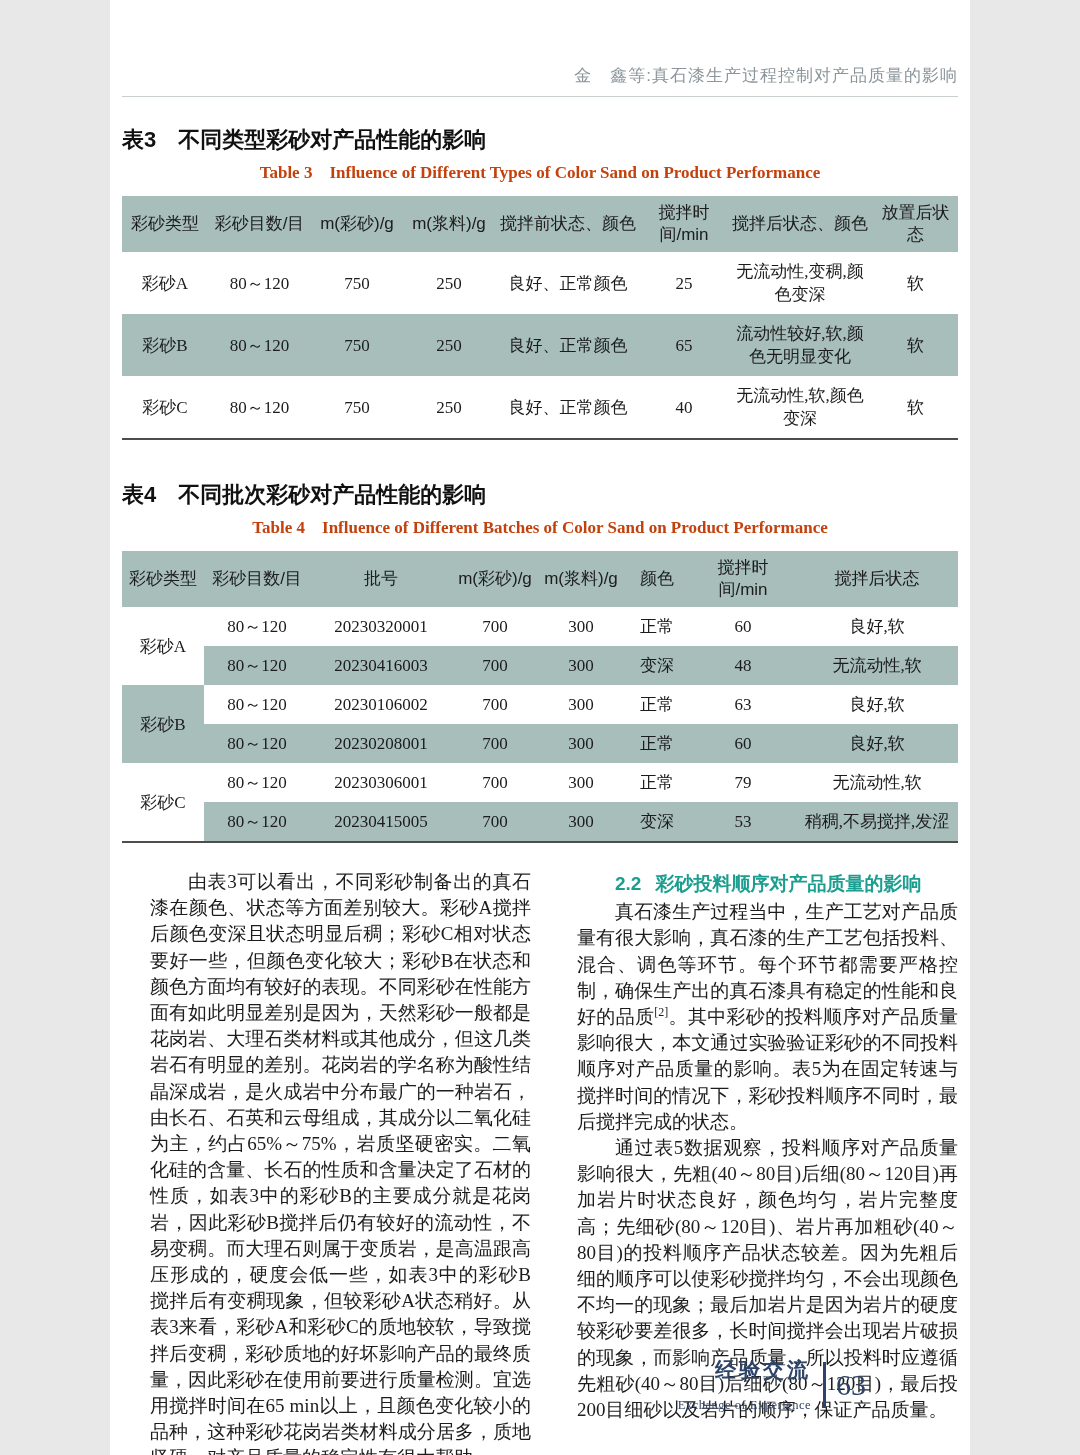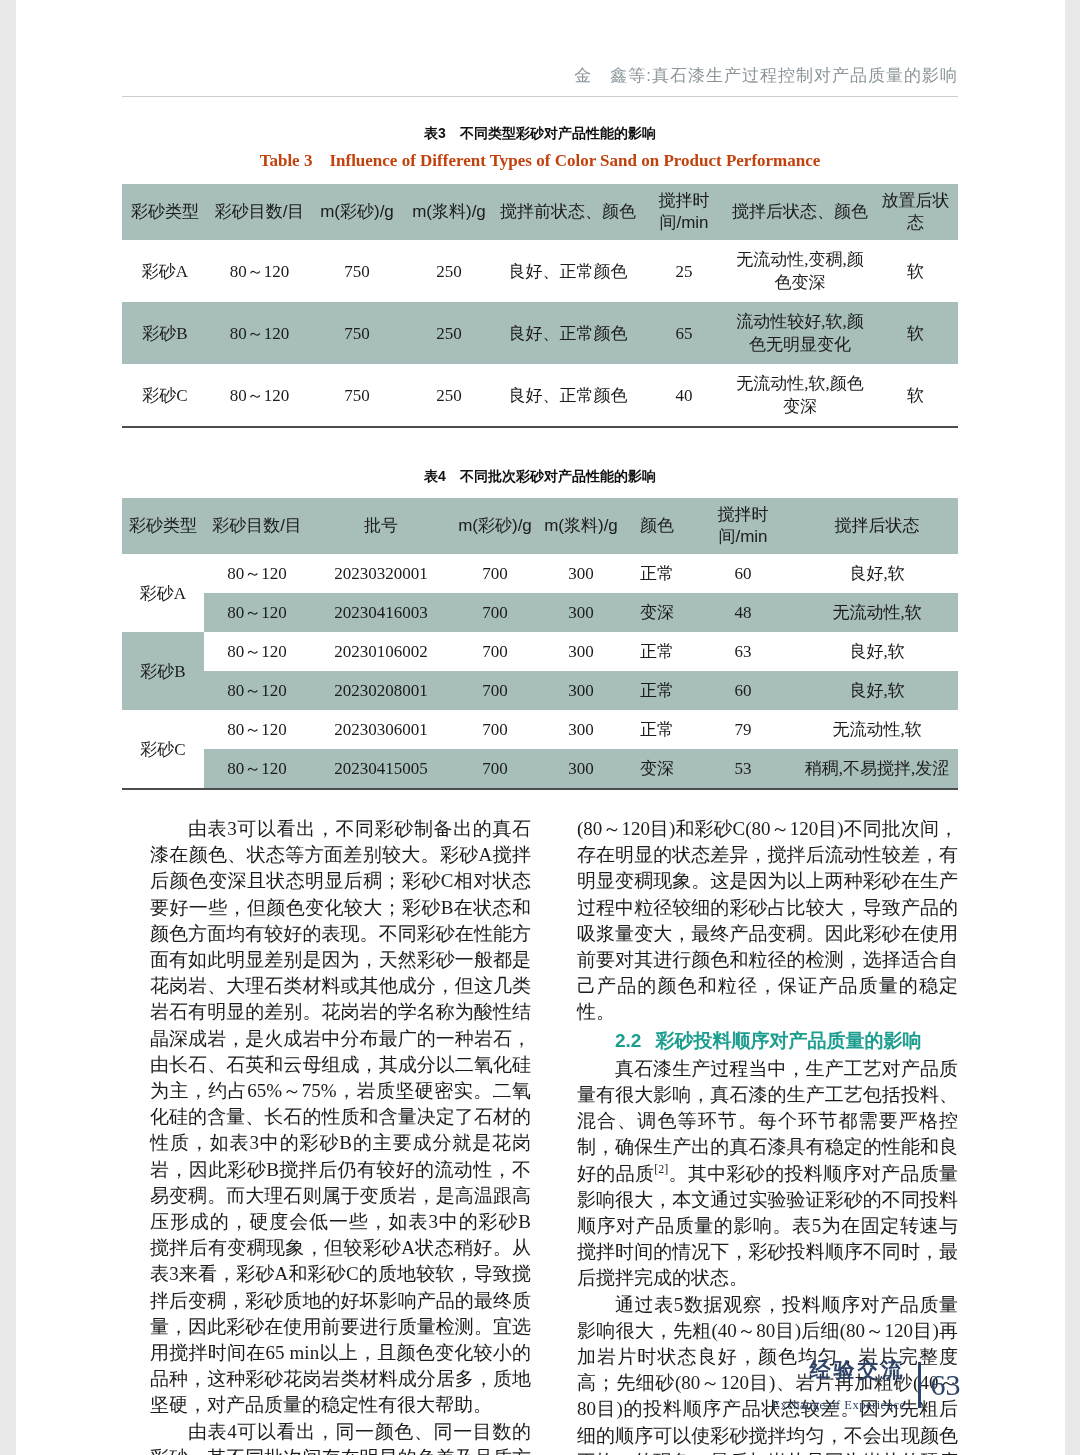--- a/index.html
+++ b/index.html
@@ -1,19 +1,19 @@
 <!DOCTYPE html>
 <html lang="zh"><head>
 <meta charset="utf-8">
 <style>
   * { margin: 0; padding: 0; box-sizing: border-box; }
   html, body { background: #e8e8e8; }
   .page {
     position: relative;
-    width: 1049px;
+    width: 860px;
     height: 1455px;
     margin: 0 auto;
     background: #ffffff;
     font-family: "Liberation Serif", serif;
     color: #1c1c1c;
     overflow: hidden;
   }
   .content { width: 836px; margin: 0 auto; }
 
   
@@ -27,24 +27,24 @@
   }
   .head-rule {
     border: none;
     border-top: 1px solid #c9ced1;
     margin-top: 9px;
   }
 
   
   .caption-cn {
     margin-top: 28px;
-    text-align: center;
+    text-align: left;
     font-family: "Liberation Sans", sans-serif;
     font-weight: bold;
-    font-size: 14px;
+    font-size: 22px;
     color: #111;
   }
   .caption-en {
     margin-top: 6px;
     text-align: center;
     font-family: "Liberation Serif", serif;
     font-weight: bold;
     font-size: 17px;
     color: #c2410c;
   }
@@ -196,20 +196,21 @@
           <td>250</td>
           <td>良好、正常颜色</td>
           <td>40</td>
           <td>无流动性,软,颜色变深</td>
           <td>软</td>
         </tr>
       </tbody>
     </table>
 
     <div class="caption-cn" style="margin-top:40px">表4　不同批次彩砂对产品性能的影响</div>
+    <div class="caption-en">Table 4　Influence of Different Batches of Color Sand on Product Performance</div>
 
     <table>
       <colgroup>
         <col style="width:82px">
           <col style="width:106px">
           <col style="width:142px">
           <col style="width:86px">
         <col style="width:86px">
           <col style="width:66px">
           <col style="width:106px">
@@ -287,21 +288,20 @@
         </tr>
       </tbody>
     </table>
 
     <div class="columns">
       <div class="col">
         <p>由表3可以看出，不同彩砂制备出的真石漆在颜色、状态等方面差别较大。彩砂A搅拌后颜色变深且状态明显后稠；彩砂C相对状态要好一些，但颜色变化较大；彩砂B在状态和颜色方面均有较好的表现。不同彩砂在性能方面有如此明显差别是因为，天然彩砂一般都是花岗岩、大理石类材料或其他成分，但这几类岩石有明显的差别。花岗岩的学名称为酸性结晶深成岩，是火成岩中分布最广的一种岩石，由长石、石英和云母组成，其成分以二氧化硅为主，约占65%～75%，岩质坚硬密实。二氧化硅的含量、长石的性质和含量决定了石材的性质，如表3中的彩砂B的主要成分就是花岗岩，因此彩砂B搅拌后仍有较好的流动性，不易变稠。而大理石则属于变质岩，是高温跟高压形成的，硬度会低一些，如表3中的彩砂B搅拌后有变稠现象，但较彩砂A状态稍好。从表3来看，彩砂A和彩砂C的质地较软，导致搅拌后变稠，彩砂质地的好坏影响产品的最终质量，因此彩砂在使用前要进行质量检测。宜选用搅拌时间在65 min以上，且颜色变化较小的品种，这种彩砂花岗岩类材料成分居多，质地坚硬，对产品质量的稳定性有很大帮助。</p>
         <p>由表4可以看出，同一颜色、同一目数的彩砂，其不同批次间存在明显的色差及品质方面的差别。不同批次彩砂在颜色方面会有一定的色差，这是由所开采的矿石决定的；同一目数不同批次的彩砂存在状态方面的差别，因为彩砂在加工过程中不会是均一粒径，而是一个不同粒径的混合体，不同批次彩砂因粒径的差异会导致产品状态有明显区别。如表4所示，彩砂A</p>
       </div>
       <div class="col">
-        <p class="no-indent">(80～120目)和彩砂C(80～120目)不同批次间，存在明显的状态差异，搅拌后流动性较差，有明显变稠现象。这是因为以上两种彩砂在生产过程中粒径较细的彩砂占比较大，导致产品的吸浆量变大，最终产品变稠。因此彩砂在使用前要对其进行颜色和粒径的检测，选择适合自己产品的颜色和粒径，保证产品质量的稳定性。</p>
         <p class="section-heading"><span class="sec-num">2.2</span><span>彩砂投料顺序对产品质量的影响</span></p>
         <p><span>真石漆生产过程当中，生产工艺对产品质量有很大影响，真石漆的生产工艺包括投料、混合、调色等环节。每个环节都需要严格控制，确保生产出的真石漆具有稳定的性能和良好的品质</span><sup class="ref">[2]</sup><span>。其中彩砂的投料顺序对产品质量影响很大，本文通过实验验证彩砂的不同投料顺序对产品质量的影响。表5为在固定转速与搅拌时间的情况下，彩砂投料顺序不同时，最后搅拌完成的状态。</span></p>
         <p>通过表5数据观察，投料顺序对产品质量影响很大，先粗(40～80目)后细(80～120目)再加岩片时状态良好，颜色均匀，岩片完整度高；先细砂(80～120目)、岩片再加粗砂(40～80目)的投料顺序产品状态较差。因为先粗后细的顺序可以使彩砂搅拌均匀，不会出现颜色不均一的现象；最后加岩片是因为岩片的硬度较彩砂要差很多，长时间搅拌会出现岩片破损的现象，而影响产品质量，所以投料时应遵循先粗砂(40～80目)后细砂(80～120目)，最后投200目细砂以及岩片的顺序，保证产品质量。</p>
 
       </div>
     </div>
   </div>
 
   <div class="footer">
     <div class="footer-block">

